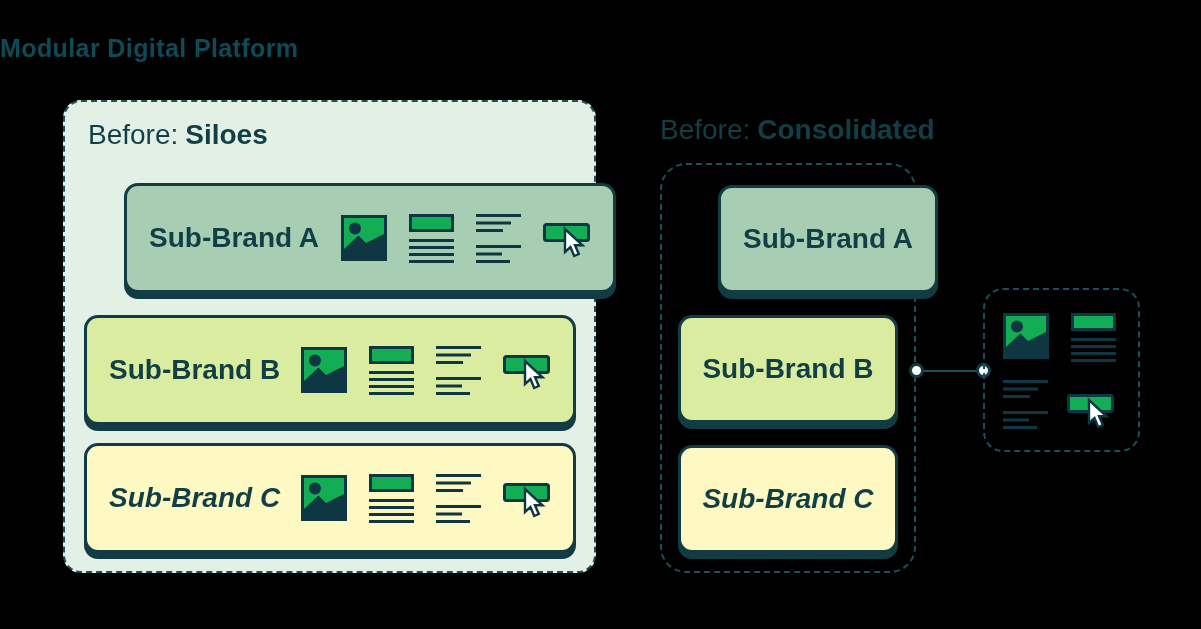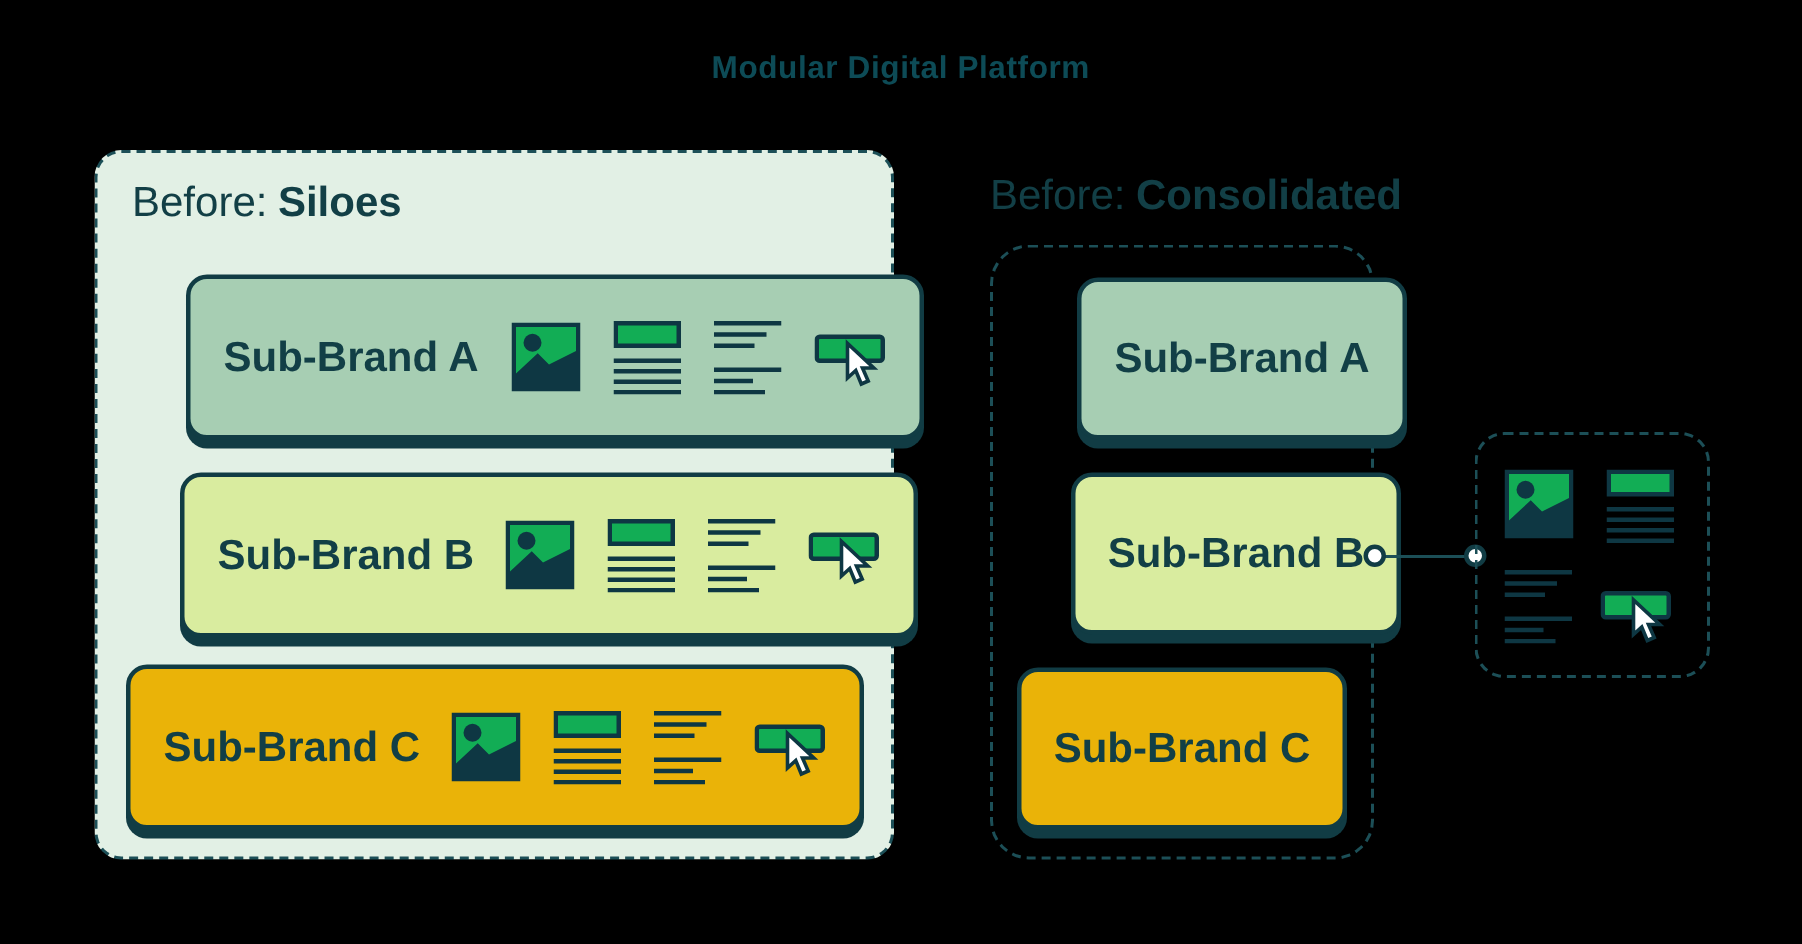--- a/index.html
+++ b/index.html
@@ -6,21 +6,21 @@
   body{
     width:1201px;height:629px;position:relative;overflow:hidden;
     background:#000000;
     font-family:"Liberation Sans", sans-serif;
     -webkit-font-smoothing:antialiased;
   }
 
   
   .page-title{
     position:absolute;top:34px;left:0;width:100%;
-    text-align:center;font-size:21px;font-weight:bold;
+    text-align:left;font-size:25px;font-weight:bold;
     letter-spacing:.4px;color:#0d4b56;
   }
 
   
   .panel-before{
     position:absolute;left:63px;top:100px;width:533px;height:473px;
     box-sizing:border-box;background:#e2f0e5;
     border:2px dashed #1c4f57;border-radius:18px;
   }
   .panel-after{
@@ -36,22 +36,22 @@
   .heading-before{position:absolute;left:23px;top:17px;text-align:center;}
   .heading-after{position:absolute;left:660px;top:114px;}
 
   
   .card{
     position:absolute;box-sizing:border-box;
     border:3px solid #113c44;border-radius:14px;
     box-shadow:0 6px 0 #113c44;
   }
   .card.sage{background:#a7ceb3;margin-left:40px;}
-  .card.lime{background:#d9ec9f;margin-left:36px;}
-  .card.pink{background:#eab308;}
+  .card.lime{background:#d9ec9f;}
+  .card.pink{background:#fef9c3;font-style:italic;}
   .card-left{left:19px;width:492px;height:110px;}
   .card-l-a{top:81px;} .card-l-b{top:213px;} .card-l-c{top:341px;}
   .card-right{left:16px;width:220px;height:108px;display:flex;align-items:center;justify-content:center;}
   .card-r-a{top:20px;} .card-r-b{top:150px;} .card-r-c{top:280px;}
 
   .card-content{display:flex;align-items:center;height:100%;padding:0 22px 0 22px;}
   .card-label{font-size:28px;font-weight:bold;color:#123f46;white-space:nowrap;}
   .icon-row{margin-left:auto;display:flex;align-items:center;gap:22px;}
   .icon-row svg{display:block;}
 

